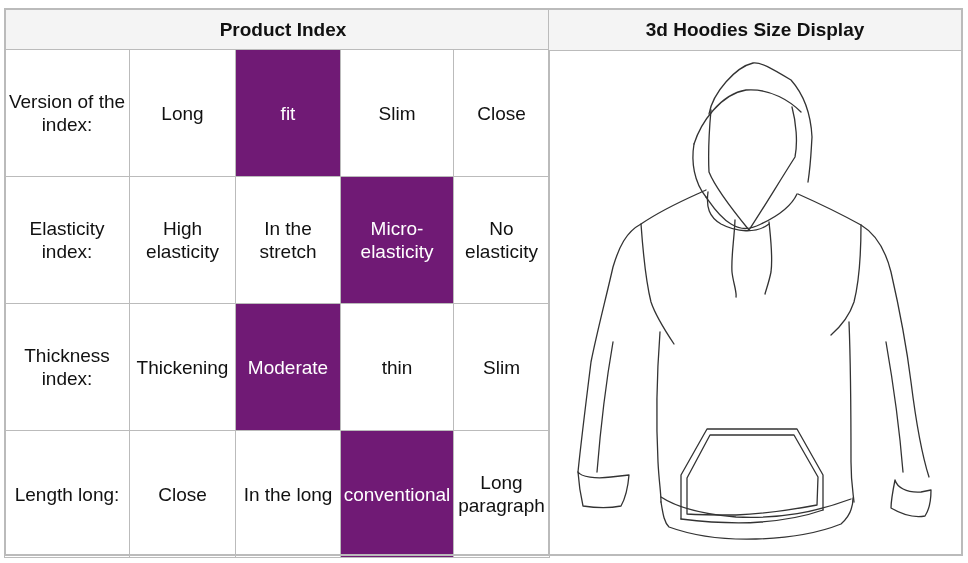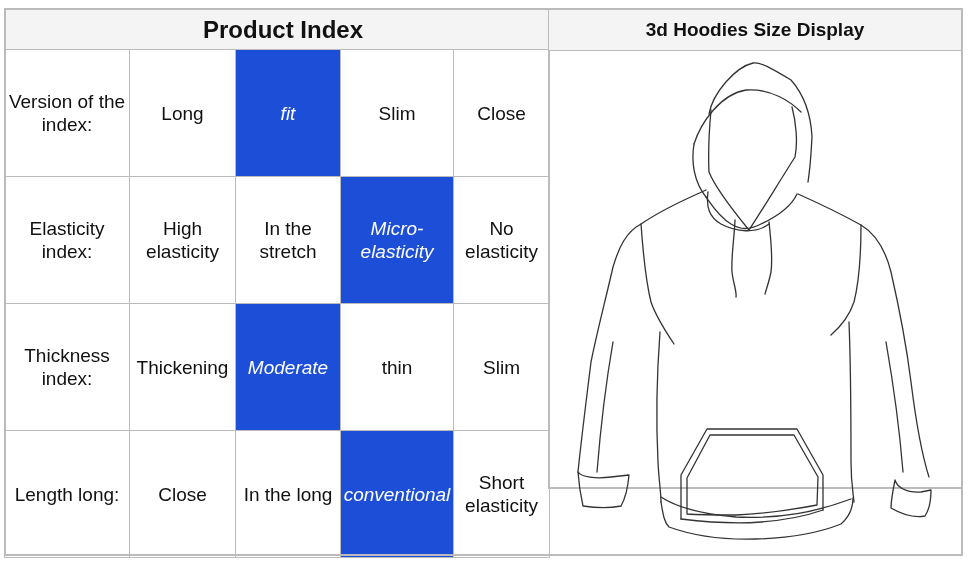--- a/index.html
+++ b/index.html
@@ -4,25 +4,25 @@
 <style>
   html, body { margin: 0; padding: 0; background: #ffffff; }
   body { width: 968px; height: 563px; position: relative; overflow: hidden;
          font-family: "Liberation Sans", sans-serif; }
   .frame { position: absolute; left: 4px; top: 8px; width: 959px; height: 548px;
            box-sizing: border-box; border: 2px solid #bbbbbb; background: #fff; }
   table.grid { position: absolute; left: 4px; top: 8px; border-collapse: collapse;
                table-layout: fixed; width: 545px; }
   table.grid td, table.grid th { border: 1px solid #bbbbbb; text-align: center; vertical-align: middle;
                padding: 0; font-size: 19px; line-height: 23px; color: #111; }
-  table.grid th { background: #f4f4f4; height: 40px; font-weight: bold; font-size: 24px; padding-left: 12px; }
+  table.grid th { background: #f4f4f4; height: 40px; font-weight: bold; font-size: 19px; padding-left: 12px; }
   table.grid td { height: 126px; }
   table.grid td.label { font-weight: normal; }
-  table.grid td.hl { background: #1d4ed8; color: #ffffff; font-style: italic; }
-  .right { position: absolute; left: 548px; top: 8px; width: 415px; height: 481px;
+  table.grid td.hl { background: #701a75; color: #ffffff; }
+  .right { position: absolute; left: 548px; top: 8px; width: 415px; height: 548px;
            box-sizing: border-box; border: 2px solid #bbbbbb; border-left: 1px solid #bbbbbb; }
   .right .head { height: 40px; background: #f4f4f4; border-bottom: 1px solid #bbbbbb;
                  font-weight: bold; font-size: 19px; text-align: center; line-height: 40px; color: #111; }
   .right svg { position: absolute; left: 0; top: 41px; }
   .outer-left { position: absolute; left: 4px; top: 8px; width: 546px; height: 548px;
                 box-sizing: border-box; border: 2px solid #bbbbbb; border-right: none; pointer-events: none; }
 </style>
 </head>
 <body>
 
@@ -59,21 +59,21 @@
     <td>Thickening</td>
     <td class="hl">Moderate</td>
     <td>thin</td>
     <td>Slim</td>
   </tr>
   <tr>
     <td class="label">Length long:</td>
     <td>Close</td>
     <td>In the long</td>
     <td class="hl">conventional</td>
-    <td>Short elasticity</td>
+    <td>Long paragraph</td>
   </tr>
 </tbody>
   </table>
 <div class="outer-left"></div>
 
 <div class="right">
   <div class="head">3d Hoodies Size Display</div>
   <svg width="413" height="505" viewBox="548 49 413 505" fill="none" stroke="#333" stroke-width="1.3" stroke-linejoin="round" stroke-linecap="round">
 
     <path d="M708 112 C712 90 735 65 752 61 C760 60 770 66 790 78 C805 95 810 115 811 135 C810 150 810 160 807 180"></path>

